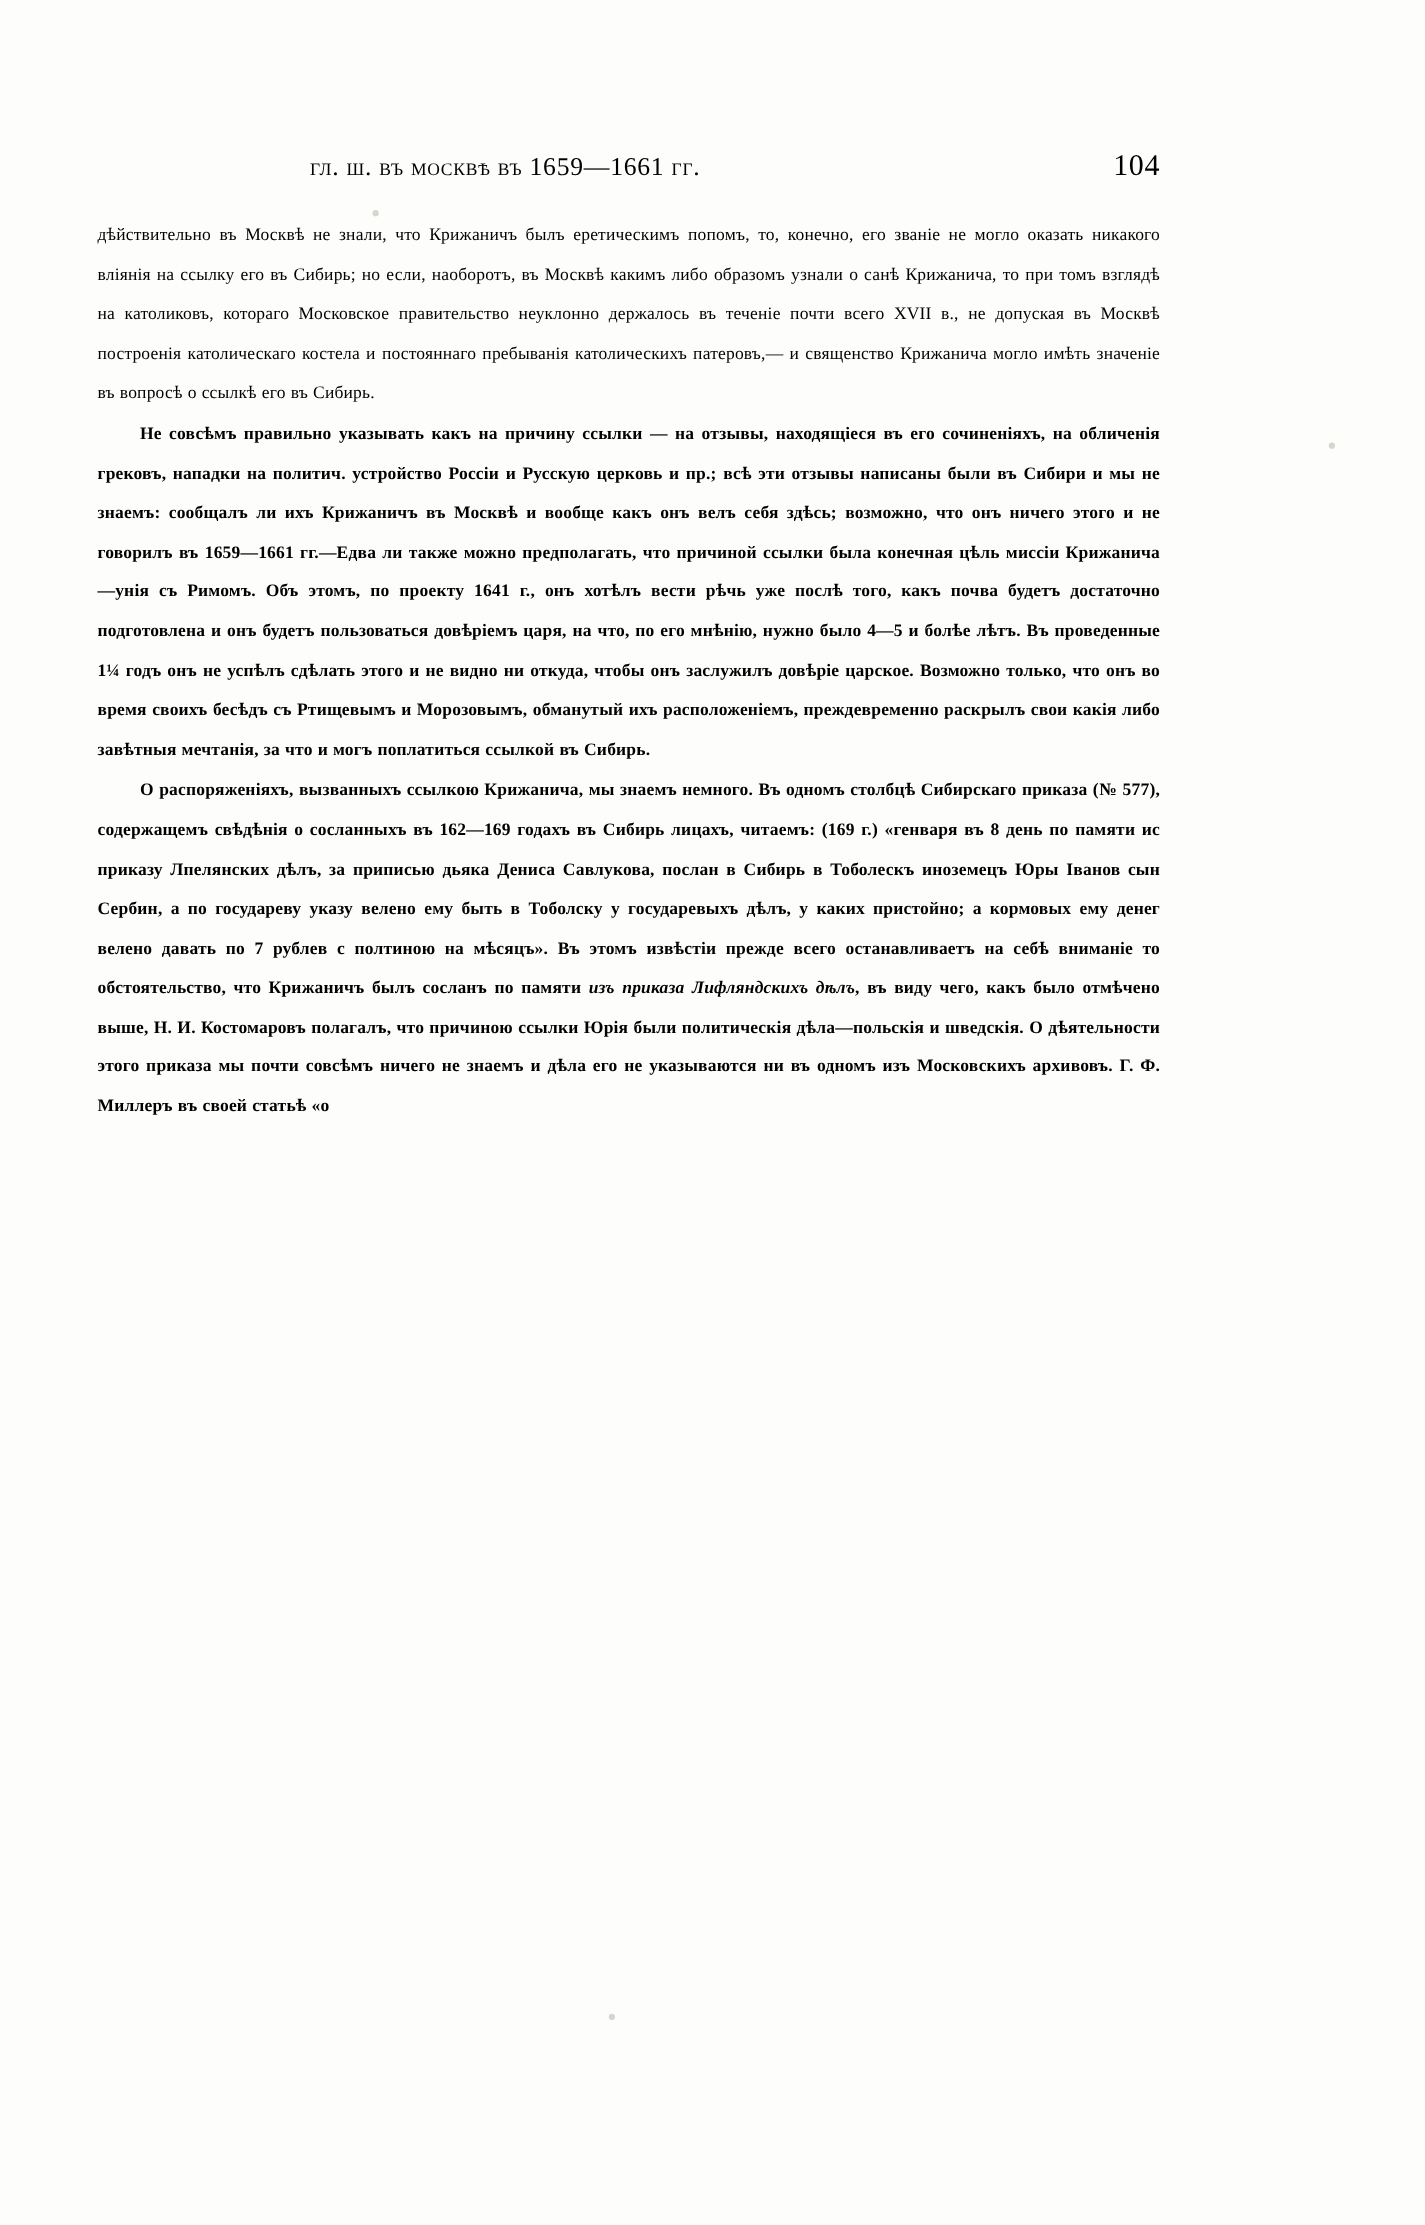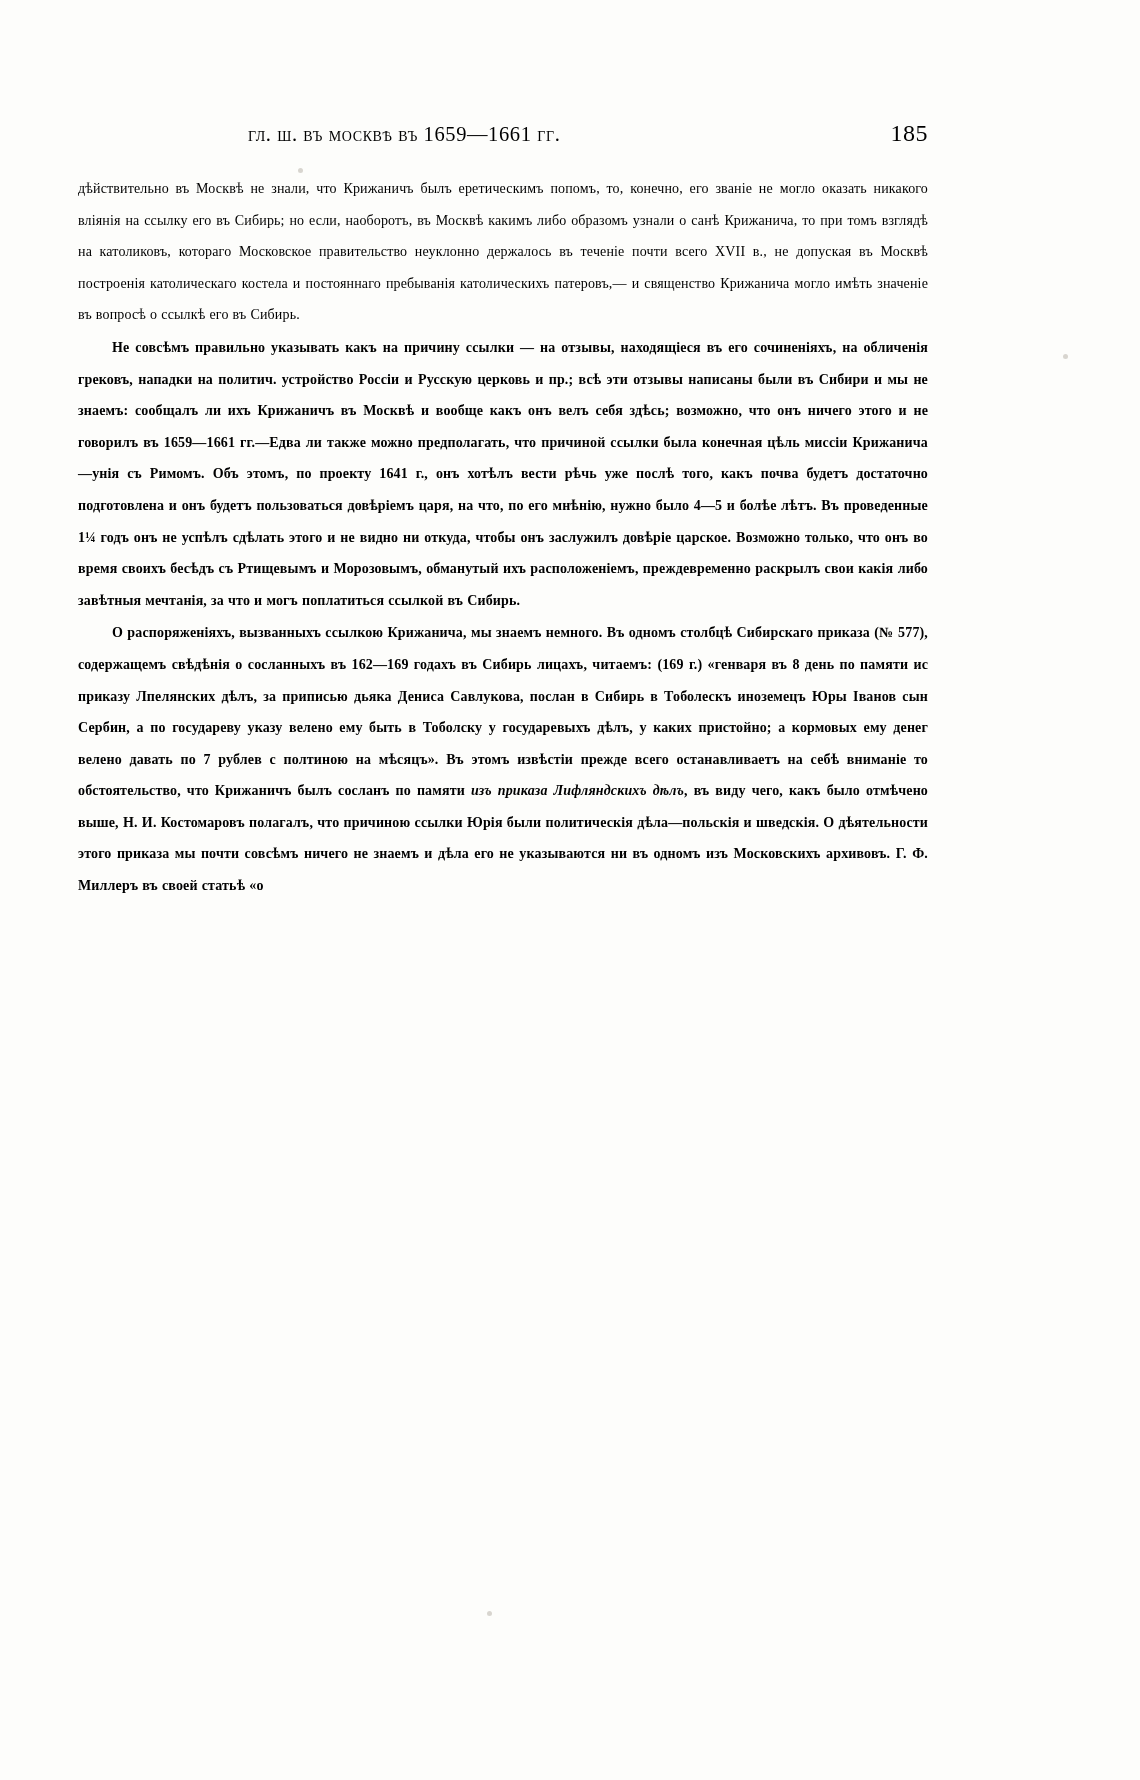--- a/index.html
+++ b/index.html
@@ -89,21 +89,21 @@
 <div class="page">
 
   <div class="dust-1"></div>
   <div class="dust-2"></div>
   <div class="dust-3"></div>
 
   <div class="page-inner">
 
     <div class="running-head">
       <span class="running-head-title">гл. ш. въ москвѣ въ 1659—1661 гг.</span>
-      <span class="page-number">185</span>
+      <span class="page-number">104</span>
     </div>
 
     <div class="body-text">
       <p>дѣйствительно въ Москвѣ не знали, что Крижаничъ былъ еретическимъ попомъ, то, конечно, его званiе не могло оказать никакого влiянiя на ссылку его въ Сибирь; но если, наоборотъ, въ Москвѣ какимъ либо образомъ узнали о санѣ Крижанича, то при томъ взглядѣ на католи­ковъ, котораго Московское правительство неуклонно держалось въ те­ченiе почти всего XVII в., не допуская въ Москвѣ построенiя като­лическаго костела и постояннаго пребыванiя католическихъ патеровъ,— и священство Крижанича могло имѣть значенiе въ вопросѣ о ссылкѣ его въ Сибирь.</p>
       <p class="indent">Не совсѣмъ правильно указывать какъ на причину ссылки — на отзывы, находящiеся въ его сочиненiяхъ, на обличенiя грековъ, на­падки на политич. устройство Россiи и Русскую церковь и пр.; всѣ эти отзывы написаны были въ Сибири и мы не знаемъ: сообщалъ ли ихъ Крижаничъ въ Москвѣ и вообще какъ онъ велъ себя здѣсь; воз­можно, что онъ ничего этого и не говорилъ въ 1659—1661 гг.—Едва ли также можно предполагать, что причиной ссылки была конечная цѣль миссiи Крижанича—унiя съ Римомъ. Объ этомъ, по проекту 1641 г., онъ хотѣлъ вести рѣчь уже послѣ того, какъ почва будетъ достаточно подготовлена и онъ будетъ пользоваться довѣрiемъ царя, на что, по его мнѣнiю, нужно было 4—5 и болѣе лѣтъ. Въ проведенные 1¼ годъ онъ не успѣлъ сдѣлать этого и не видно ни откуда, чтобы онъ заслу­жилъ довѣрiе царское. Возможно только, что онъ во время своихъ бесѣдъ съ Ртищевымъ и Морозовымъ, обманутый ихъ расположенiемъ, преждевременно раскрылъ свои какiя либо завѣтныя мечтанiя, за что и могъ поплатиться ссылкой въ Сибирь.</p>
       <p class="indent"><span>О распоряженiяхъ, вызванныхъ ссылкою Крижанича, мы знаемъ немного. Въ одномъ столбцѣ Сибирскаго приказа (№ 577), содержа­щемъ свѣдѣнiя о сосланныхъ въ 162—169 годахъ въ Сибирь лицахъ, читаемъ: (169 г.) «генваря въ 8 день по памяти ис приказу Лпелян­ских дѣлъ, за приписью дьяка Дениса Савлукова, послан в Сибирь в Тоболескъ иноземецъ Юры Iванов сын Сербин, а по государеву указу велено ему быть в Тоболску у государевыхъ дѣлъ, у каких при­стойно; а кормовых ему денег велено давать по 7 рублев с полтиною на мѣсяцъ». Въ этомъ извѣстiи прежде всего останавливаетъ на себѣ вниманiе то обстоятельство, что Крижаничъ былъ сосланъ по памяти </span><em class="ital">изъ приказа Лифляндскихъ дѣлъ</em><span>, въ виду чего, какъ было отмѣчено выше, Н. И. Костомаровъ полагалъ, что причиною ссылки Юрiя были политическiя дѣла—польскiя и шведскiя. О дѣятельности этого приказа мы почти совсѣмъ ничего не знаемъ и дѣла его не указываются ни въ одномъ изъ Московскихъ архивовъ. Г. Ф. Миллеръ въ своей статьѣ «о</span></p>
     </div>
 
   </div>
 </div>

